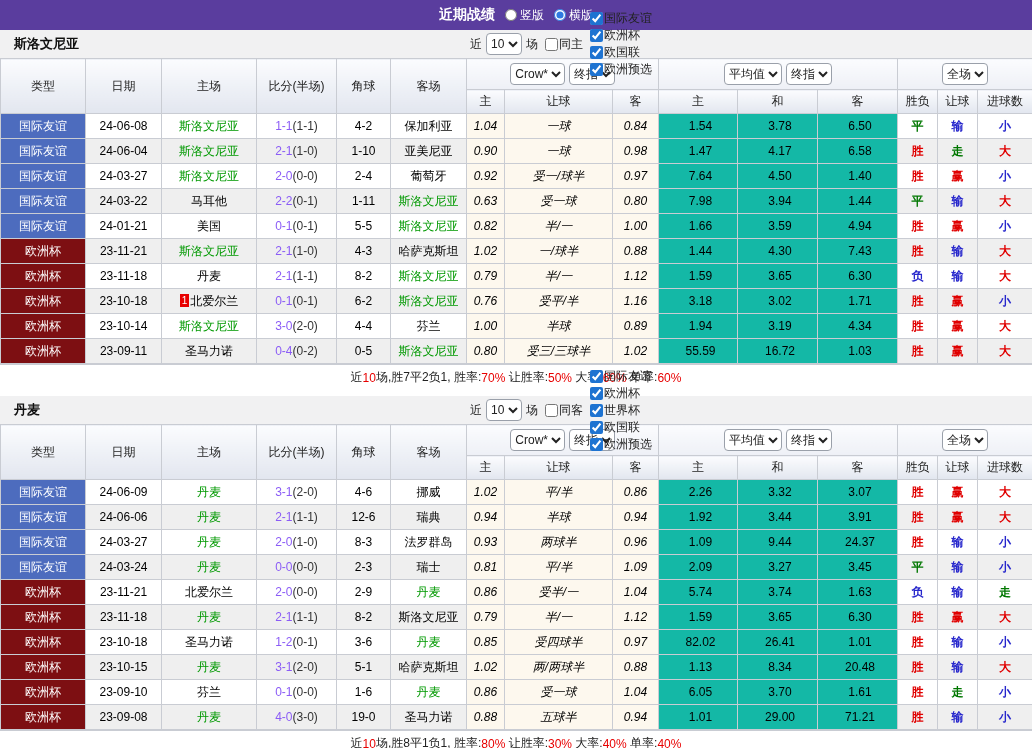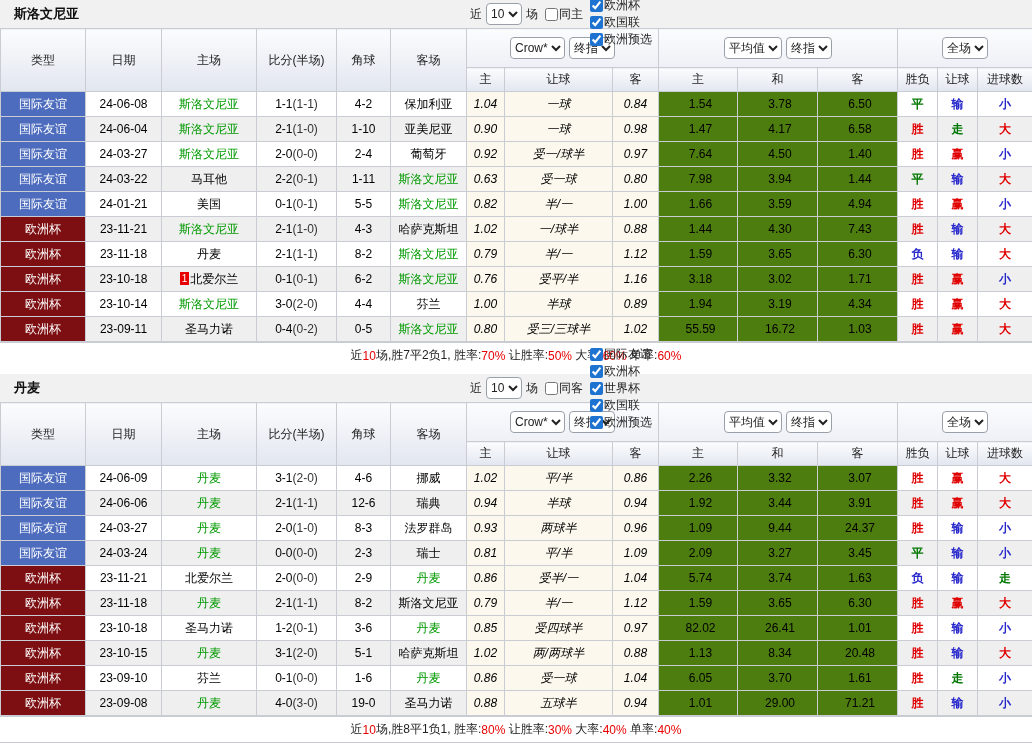--- a/index.html
+++ b/index.html
@@ -24,45 +24,56 @@
   
   table { border-collapse: collapse; table-layout: fixed; width: 1032px; }
   col.c1{width:85px} col.c2{width:76px} col.c3{width:95px} col.c4{width:80px} col.c5{width:54px}
   col.c6{width:76px} col.c7{width:38px} col.c8{width:108px} col.c9{width:46px} col.c10{width:79px}
   col.c11{width:80px} col.c12{width:80px} col.c13{width:40px} col.c14{width:40px} col.c15{width:55px}
   th, td { border: 1px solid #c9ccd3; text-align: center; font-size: 12px; padding: 0 1px; overflow: hidden; white-space: nowrap; }
   th { background: linear-gradient(#fbfcfe, #e2e6ef); font-weight: normal; color: #222; }
   tr.hrow1 th { height: 31px; }
   tr.hrow2 th { height: 24px; }
   th.grp { background: linear-gradient(#fbfcfe, #eef0f6); }
-  th.grp select { margin: 8px 2px; }
+  th.grp select { margin: 0 2px; text-align: right; }
   tbody tr { height: 25px; }
   tbody tr.odd td { background: #fff; }
   tbody tr.even td { background: #efefef; }
   tbody tr td.crow { background: #fdf8ee; font-style: italic; }
-  tbody tr td.avg { background: #4d7c0f; padding-left: 6px; }
+  tbody tr td.avg { background: #14b8a6; padding-left: 6px; }
   td.type-friendly { background: #4d6cbe !important; color: #fff; }
   td.type-eurocup { background: #7d0f12 !important; color: #fff; }
   .focus { color: #009900; }
-  .score-ft { color: #000000; }
+  .score-ft { color: #8b5cf6; }
   .score-ht { color: #333; }
   .badge { display: inline-block; background: #e80000; color: #fff; font-size: 10px; line-height: 13px; padding: 0 2px; margin-right: 1px; vertical-align: 1px; }
   .c-red { color: #e00000; font-weight: bold; }
   .c-green { color: #007700; font-weight: bold; }
   .c-blue { color: #2727cc; font-weight: bold; }
 
   
   .summary { height: 26px; display: flex; align-items: center; justify-content: center; font-size: 12px; color: #222; border-top: 1px solid #c9ccd3; }
   .summary span { white-space: pre; }
   .summary .red { color: #e80000; }
 </style>
 </head>
 <body>
 
 <div class="page">
+  <div class="titlebar">
+    <span class="title">近期战绩</span>
+    <label class="radio-opt">
+      <input type="radio" name="layout" style="">
+      <span>竖版</span>
+    </label>
+    <label class="radio-opt">
+      <input type="radio" name="layout" checked="" style="">
+      <span>横版</span>
+    </label>
+  </div>
   <div id="sections">
   <div class="section">
     <div class="section-header">
       <span class="team">斯洛文尼亚</span>
       <span class="filters">
         <span class="near">近</span>
         <select class="games-select"><option>10</option></select>
         <span class="games">场</span>
         <label class="cb-item">
           <input type="checkbox" style="">

